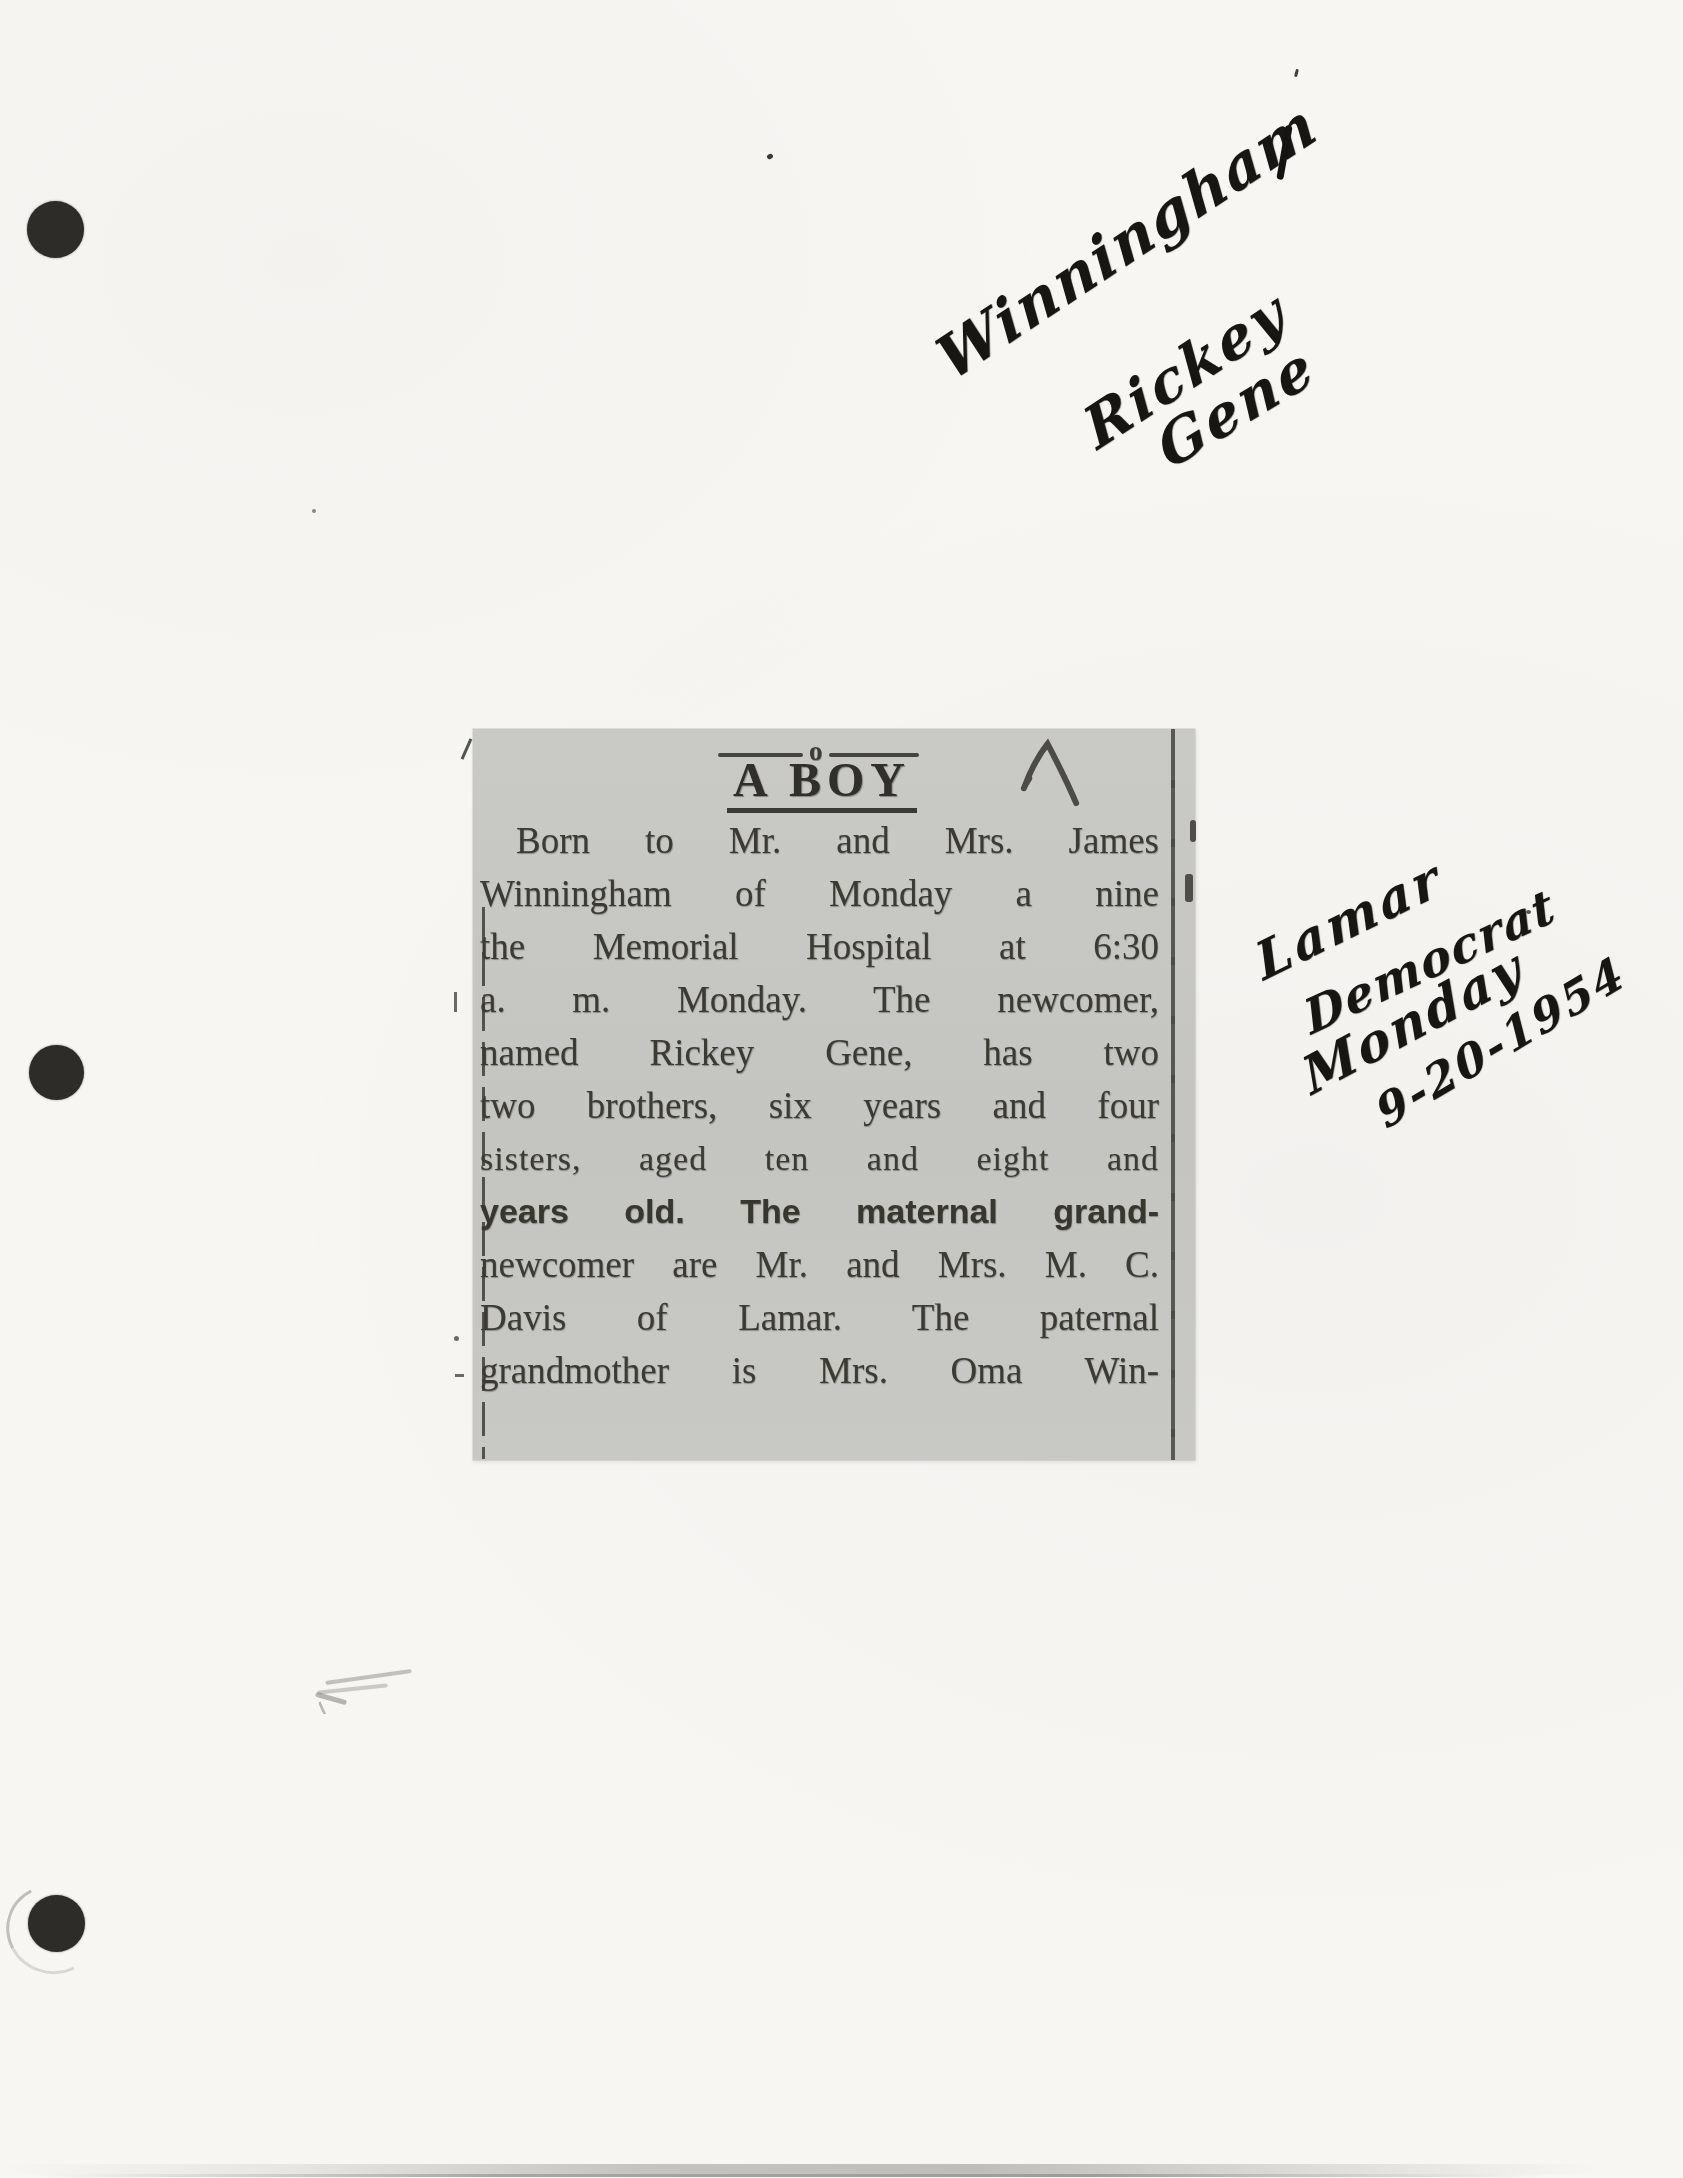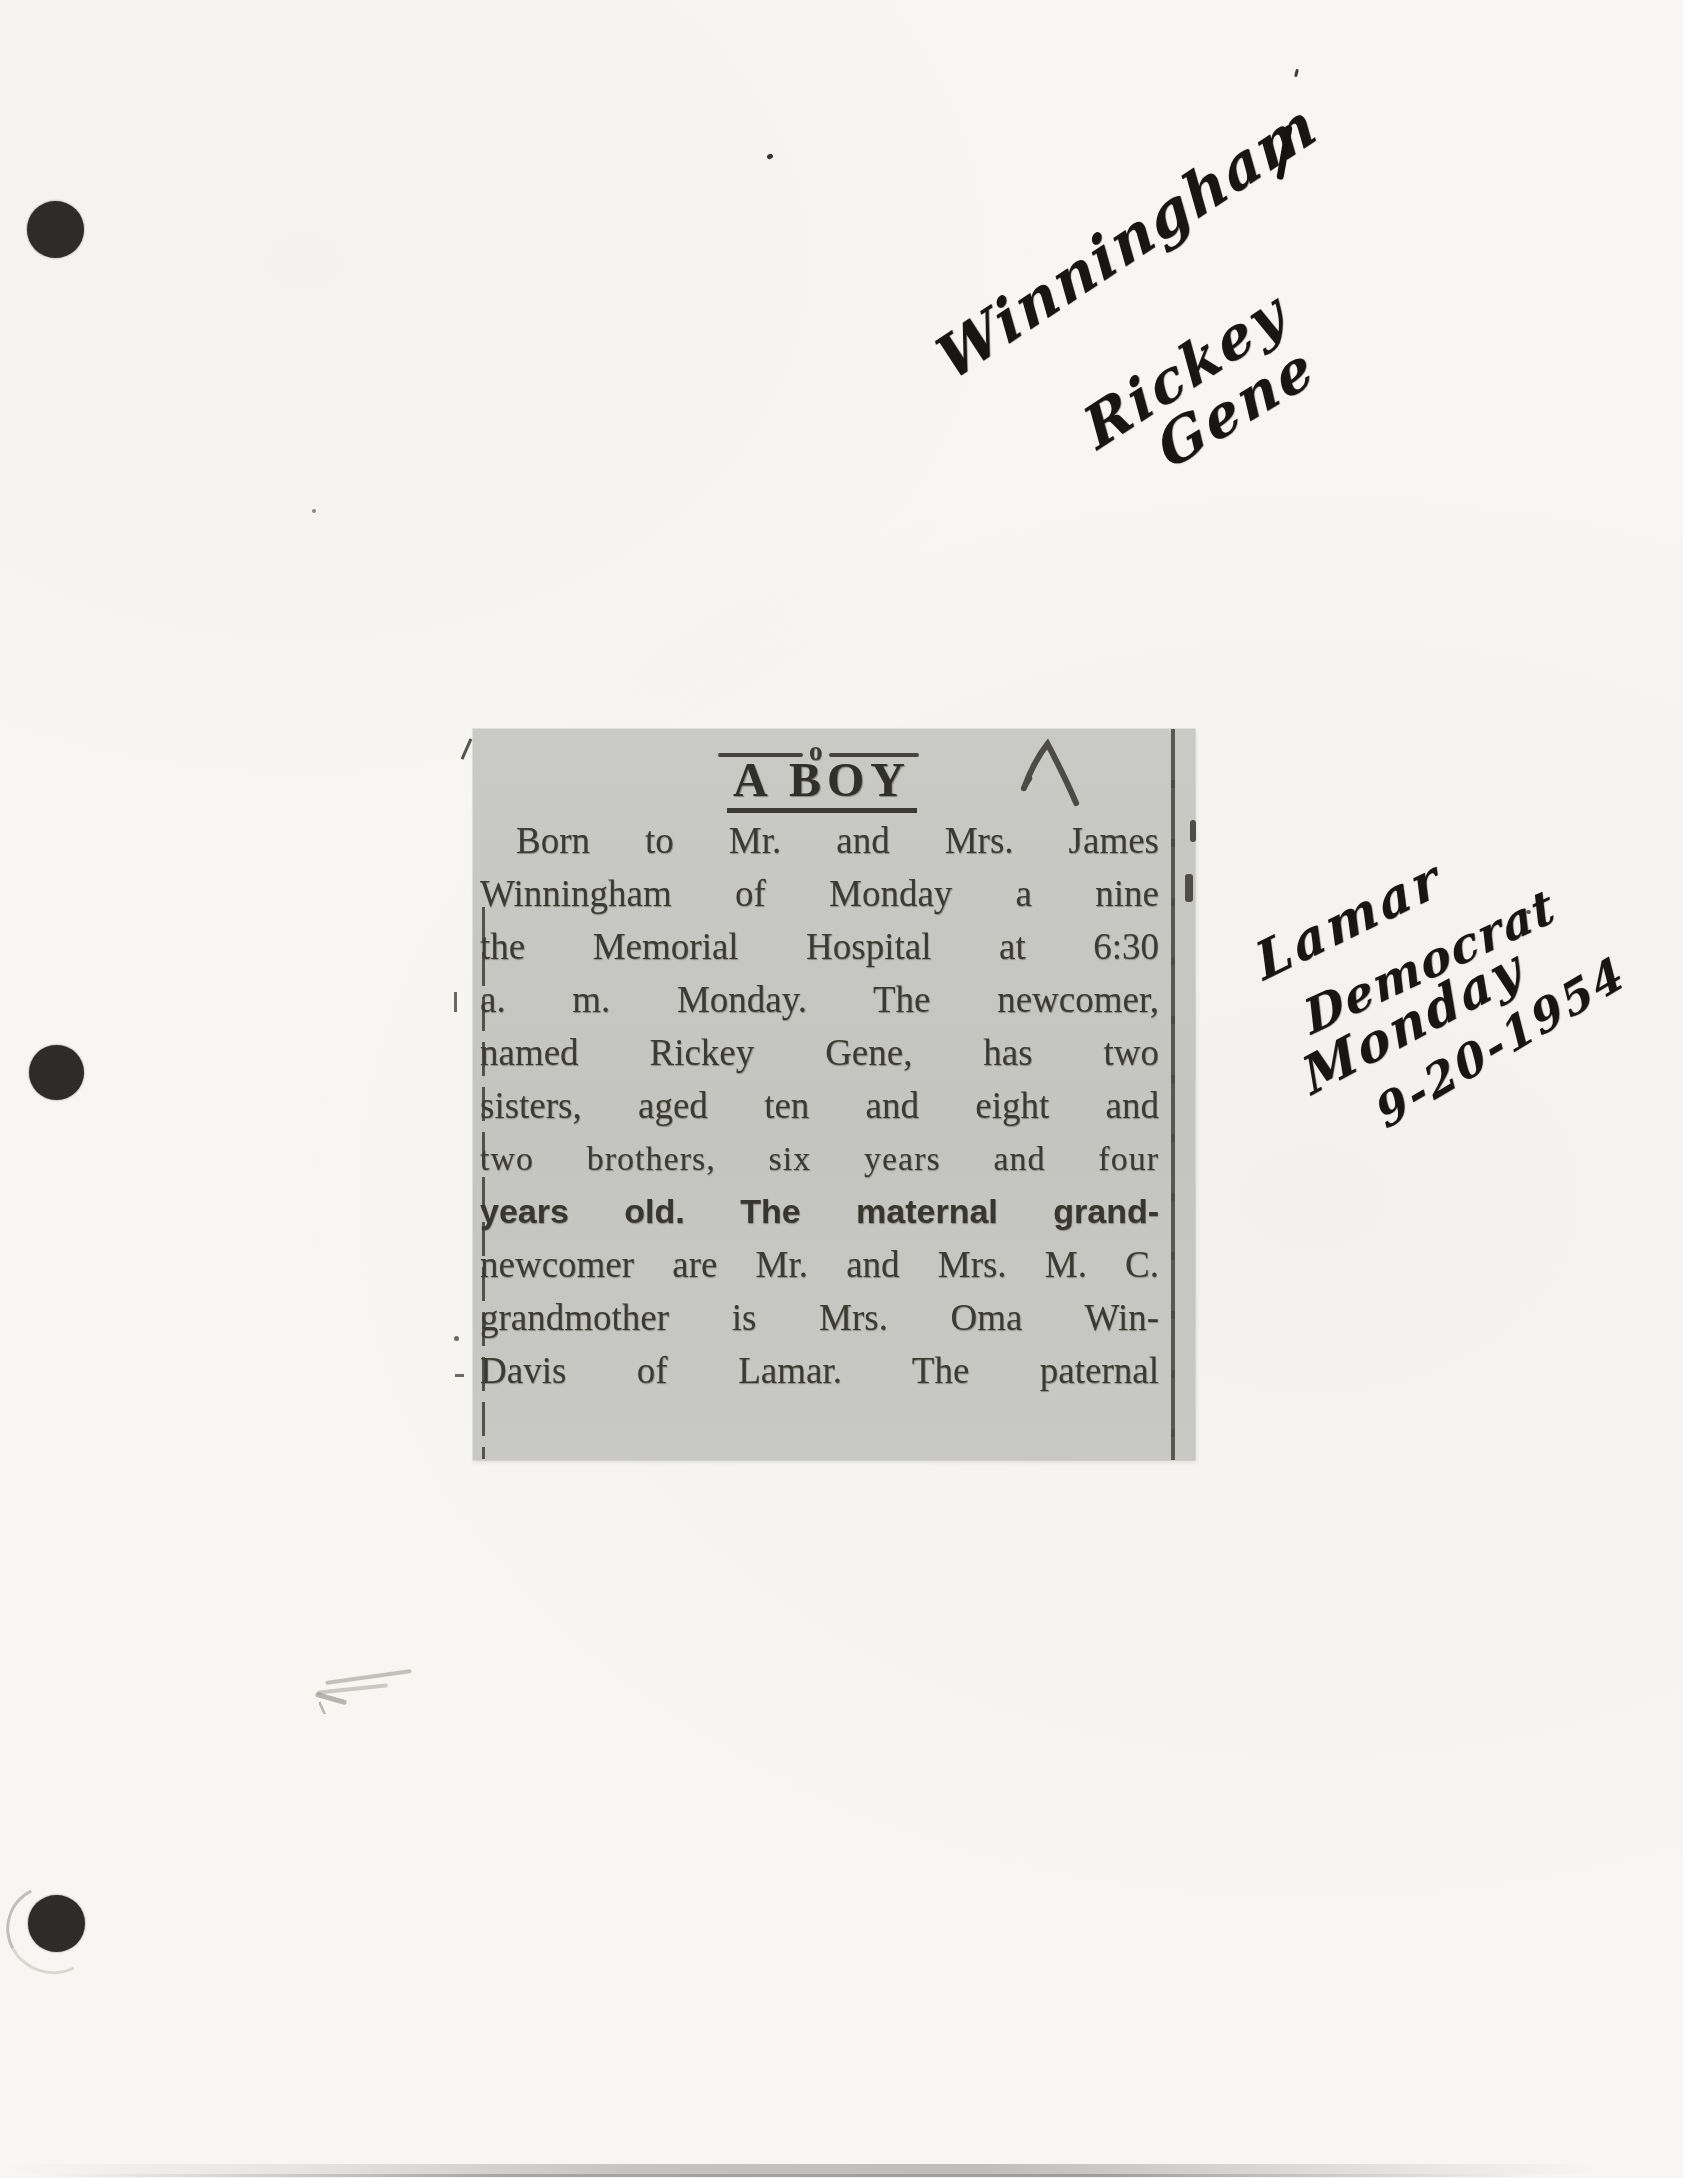--- a/index.html
+++ b/index.html
@@ -147,26 +147,26 @@
       <path d="M8,52 C15,33 24,17 32,7 C42,26 52,46 61,67" fill="none" stroke="#4c4b45" stroke-width="6" stroke-linecap="round"></path>
       <path d="M8,52 L14,42" fill="none" stroke="#4c4b45" stroke-width="5" stroke-linecap="round"></path>
     </svg>
 
     <div class="bodytext">
       <div class="bodyline">Born to Mr. and Mrs. James</div>
       <div class="bodyline">Winningham of Monday a nine</div>
       <div class="bodyline">the Memorial Hospital at 6:30</div>
       <div class="bodyline">a. m. Monday. The newcomer,</div>
       <div class="bodyline">named Rickey Gene, has two</div>
+      <div class="bodyline">two brothers, six years and four</div>
       <div class="bodyline">sisters, aged ten and eight and</div>
-      <div class="bodyline">two brothers, six years and four</div>
       <div class="bodyline">years old. The maternal grand-</div>
       <div class="bodyline">newcomer are Mr. and Mrs. M. C.</div>
+      <div class="bodyline">Davis of Lamar. The paternal</div>
       <div class="bodyline">grandmother is Mrs. Oma Win-</div>
-      <div class="bodyline">Davis of Lamar. The paternal</div>
     </div>
 
     <div class="frag frag1"></div>
     <div class="frag frag2"></div>
   </div>
 
   <div class="hw hw-lamar">Lamar</div>
   <div class="hw hw-democrat">Democrat</div>
   <div class="hw hw-monday">Monday</div>
   <div class="hw hw-date">9-20-1954</div>

